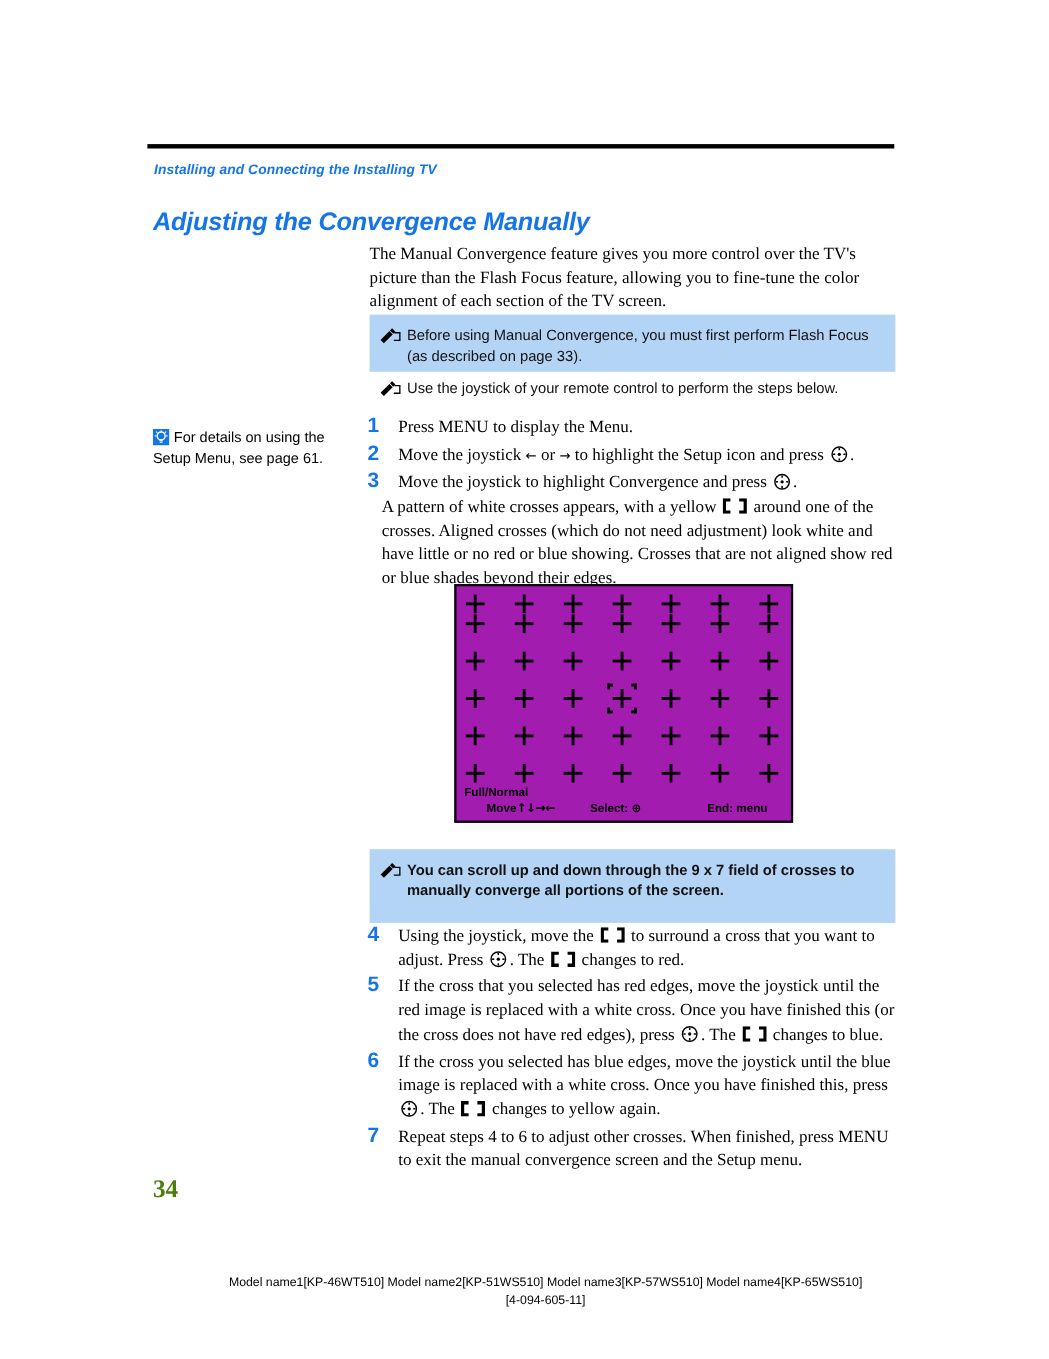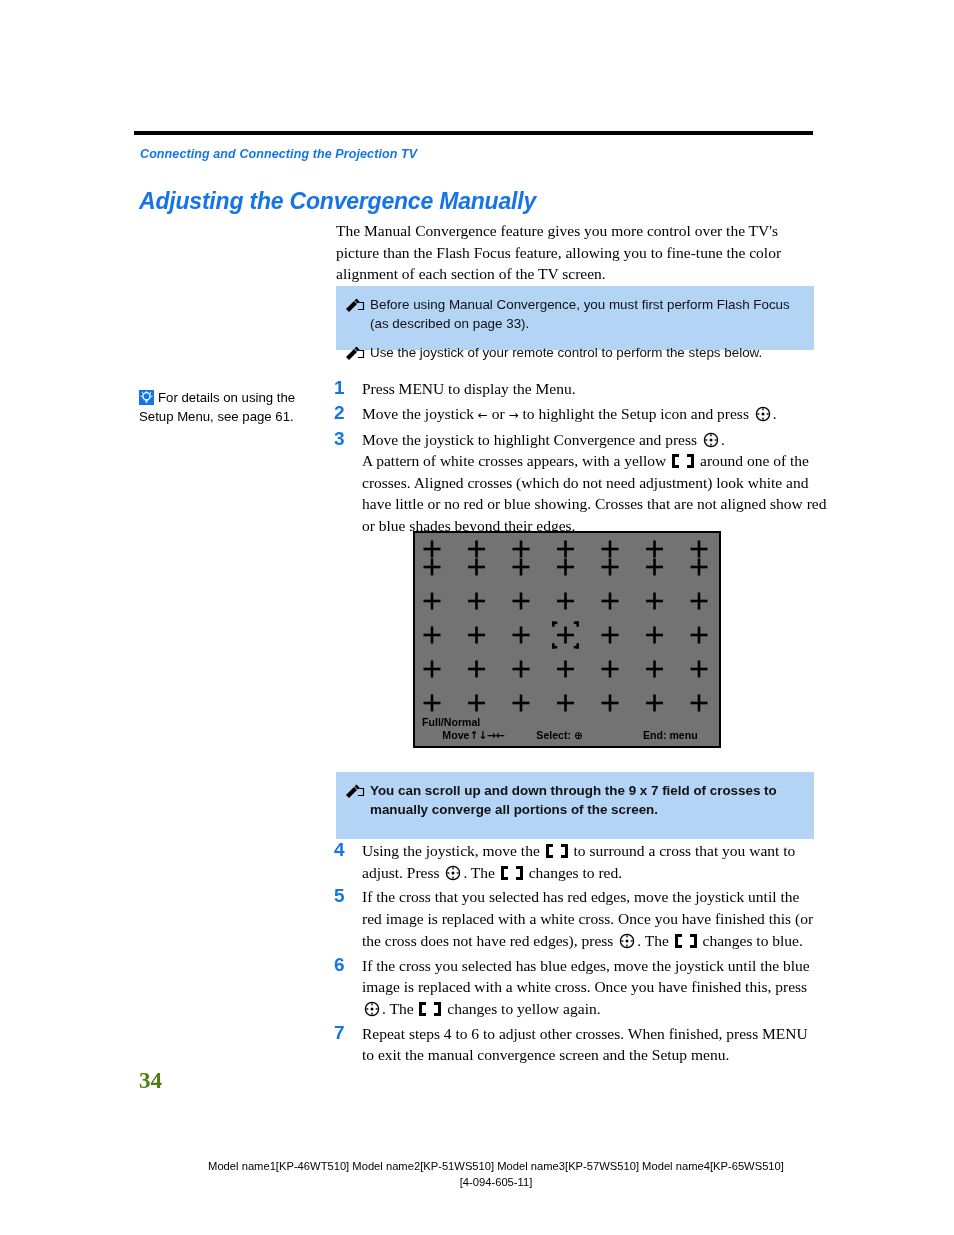--- a/index.html
+++ b/index.html
@@ -84,21 +84,21 @@
   .notebox .note-row + .note-row { margin-top: 10px; }
   .note-ico {
     flex: 0 0 auto;
     width: 20px;
     height: 16px;
     margin-right: 5px;
     margin-top: 2px;
   }
   .note-txt { flex: 1 1 auto; }
 
-  #notebox1 { left: 336px; top: 286px; width: 478px; height: 64px; padding: 9px 10px 0 9px; }
+  #notebox1 { left: 336px; top: 286px; width: 478px; height: 52px; padding: 9px 10px 0 9px; }
   #notebox2 { left: 336px; top: 772px; width: 478px; height: 67px; padding: 9px 10px 0 9px; font-weight: bold; }
 
   
   .margin-tip {
     position: absolute;
     left: 139px;
     top: 388px;
     width: 190px;
     font-family: "Liberation Sans", "DejaVu Sans", sans-serif;
     font-size: 13.2px;
@@ -137,21 +137,21 @@
     line-height: 22px;
     padding-top: 1px;
   }
   .step-body {
     flex: 1 1 auto;
     font-size: 15.5px;
     line-height: 21.7px;
     padding-top: 2px;
   }
   .substep {
-    margin-left: 28px;
+    margin-left: 13px;
     font-size: 15.5px;
     line-height: 21.7px;
     width: 478px;
   }
 
   
   .ico {
     display: inline-block;
     vertical-align: -3px;
   }
@@ -161,21 +161,21 @@
 
   
   .grid-panel {
     position: absolute;
     left: 413px;
     top: 531px;
     width: 308px;
     height: 217px;
     border: 2.5px solid #000;
     box-sizing: border-box;
-    background: #737373;
+    background: #a21caf;
   }
   .grid-svg { position: absolute; left: 0; top: 0; }
   .grid-foot {
     position: absolute;
     left: 7px;
     bottom: 4px;
     width: 296px;
     font-family: "Liberation Sans", "DejaVu Sans", sans-serif;
     font-weight: bold;
     font-size: 10.6px;
@@ -216,21 +216,21 @@
     text-align: center;
   }
   .footer-doc { text-align: center; }
 </style>
 </head>
 <body>
 
 <div class="page">
 
   <div class="header-rule"></div>
-  <div class="running-head">Connecting and Connecting the Projection TV</div>
+  <div class="running-head">Installing and Connecting the Installing TV</div>
   <div class="page-title">Adjusting the Convergence Manually</div>
 
   <div class="intro-para">The Manual Convergence feature gives you more control over the TV's picture than the Flash Focus feature, allowing you to fine-tune the color alignment of each section of the TV screen.</div>
 
   <div class="notebox" id="notebox1">
     <div class="note-row">
       <span class="note-ico">
         <svg width="20" height="16" viewBox="0 0 20 16">
           <path d="M1 12 L9 4 L12 7 L4 15 Z" fill="#000"></path>
           <path d="M9.5 3.5 L11.5 1.5 L14.5 4.5 L12.5 6.5 Z" fill="#000"></path>

